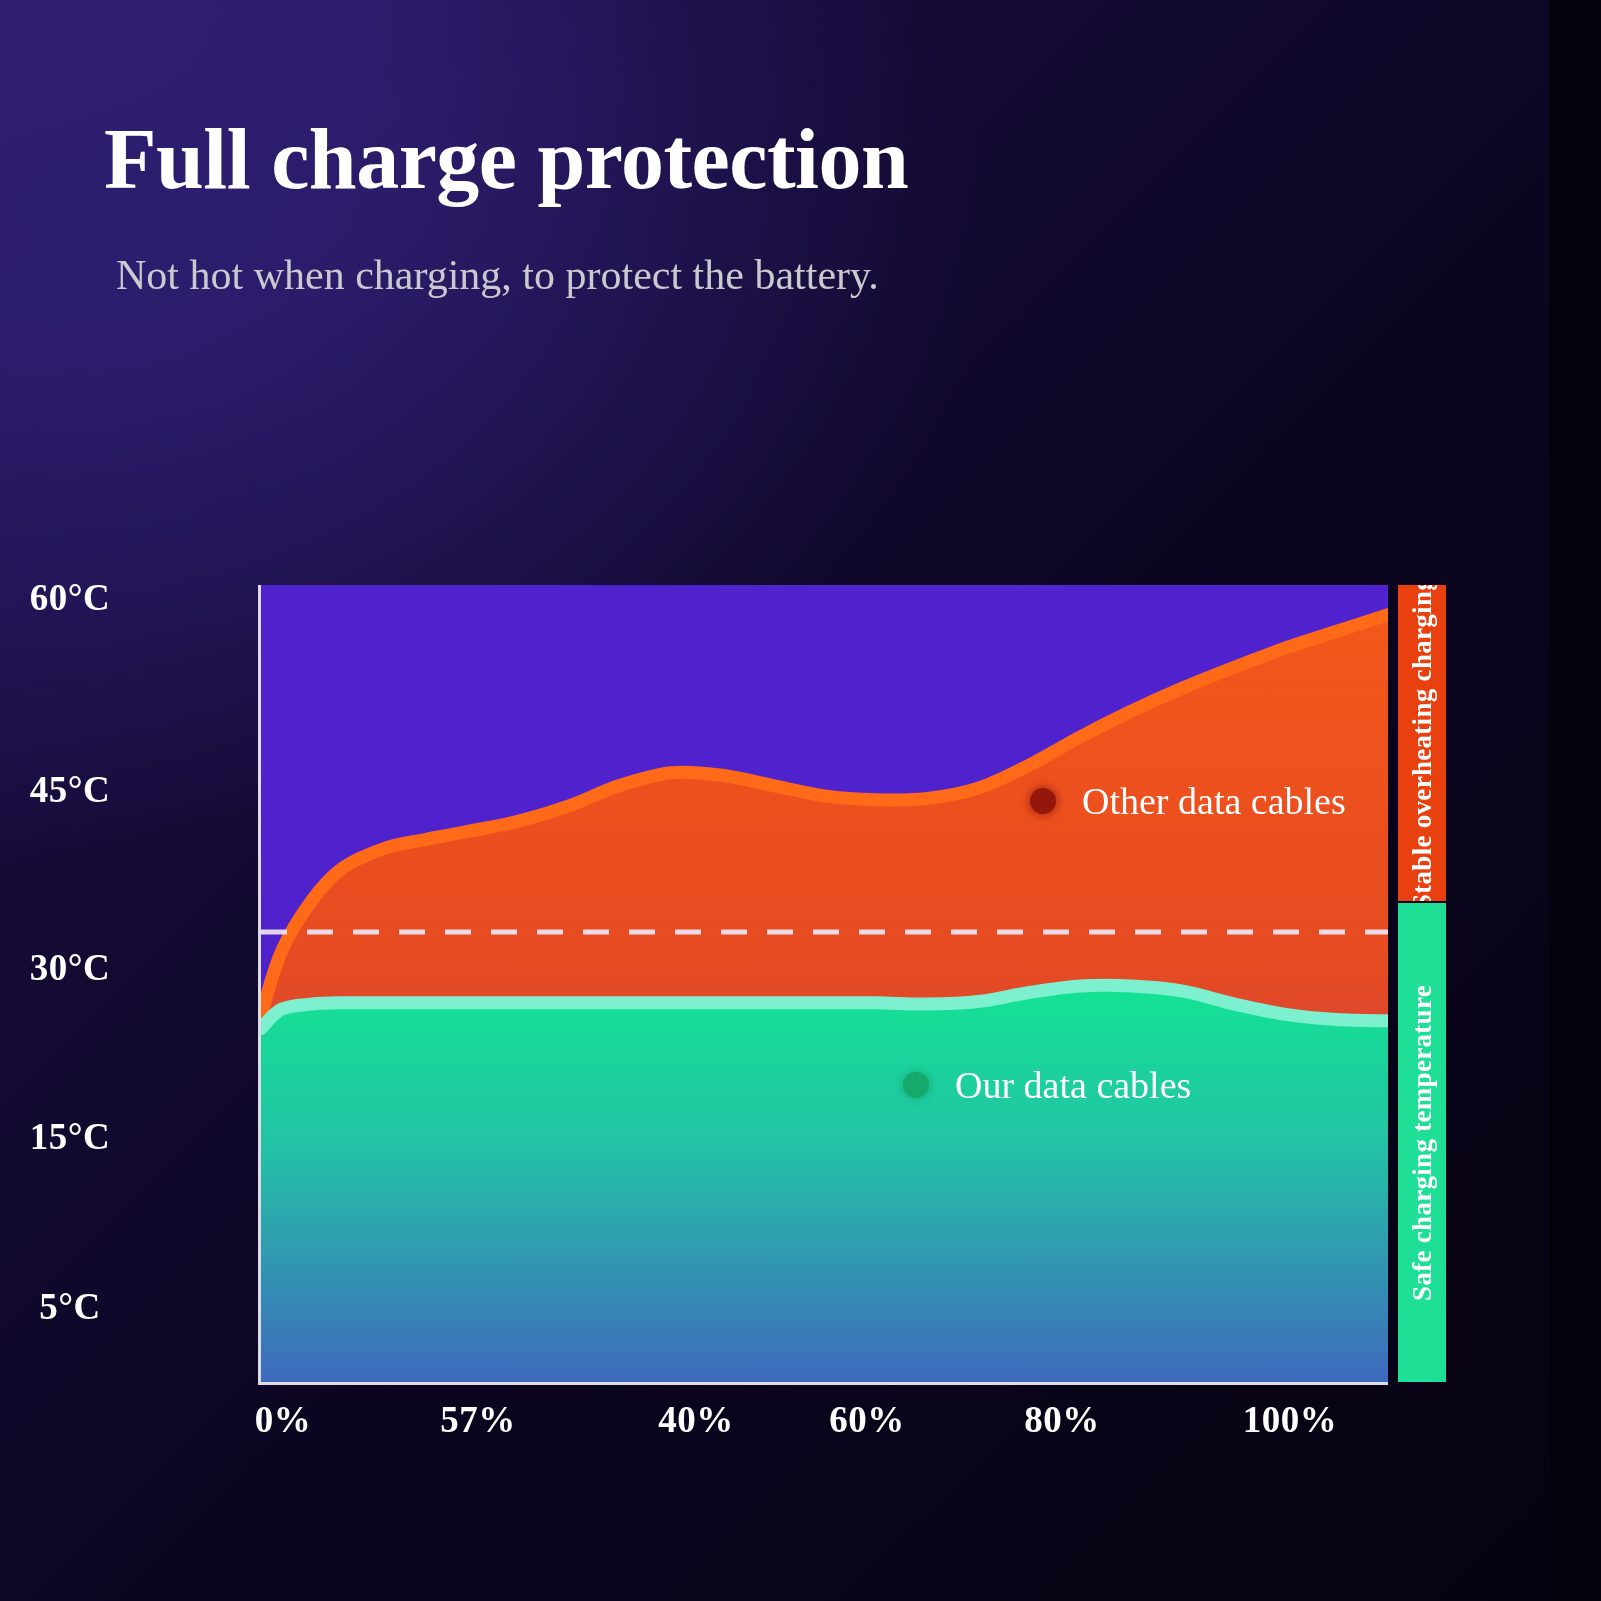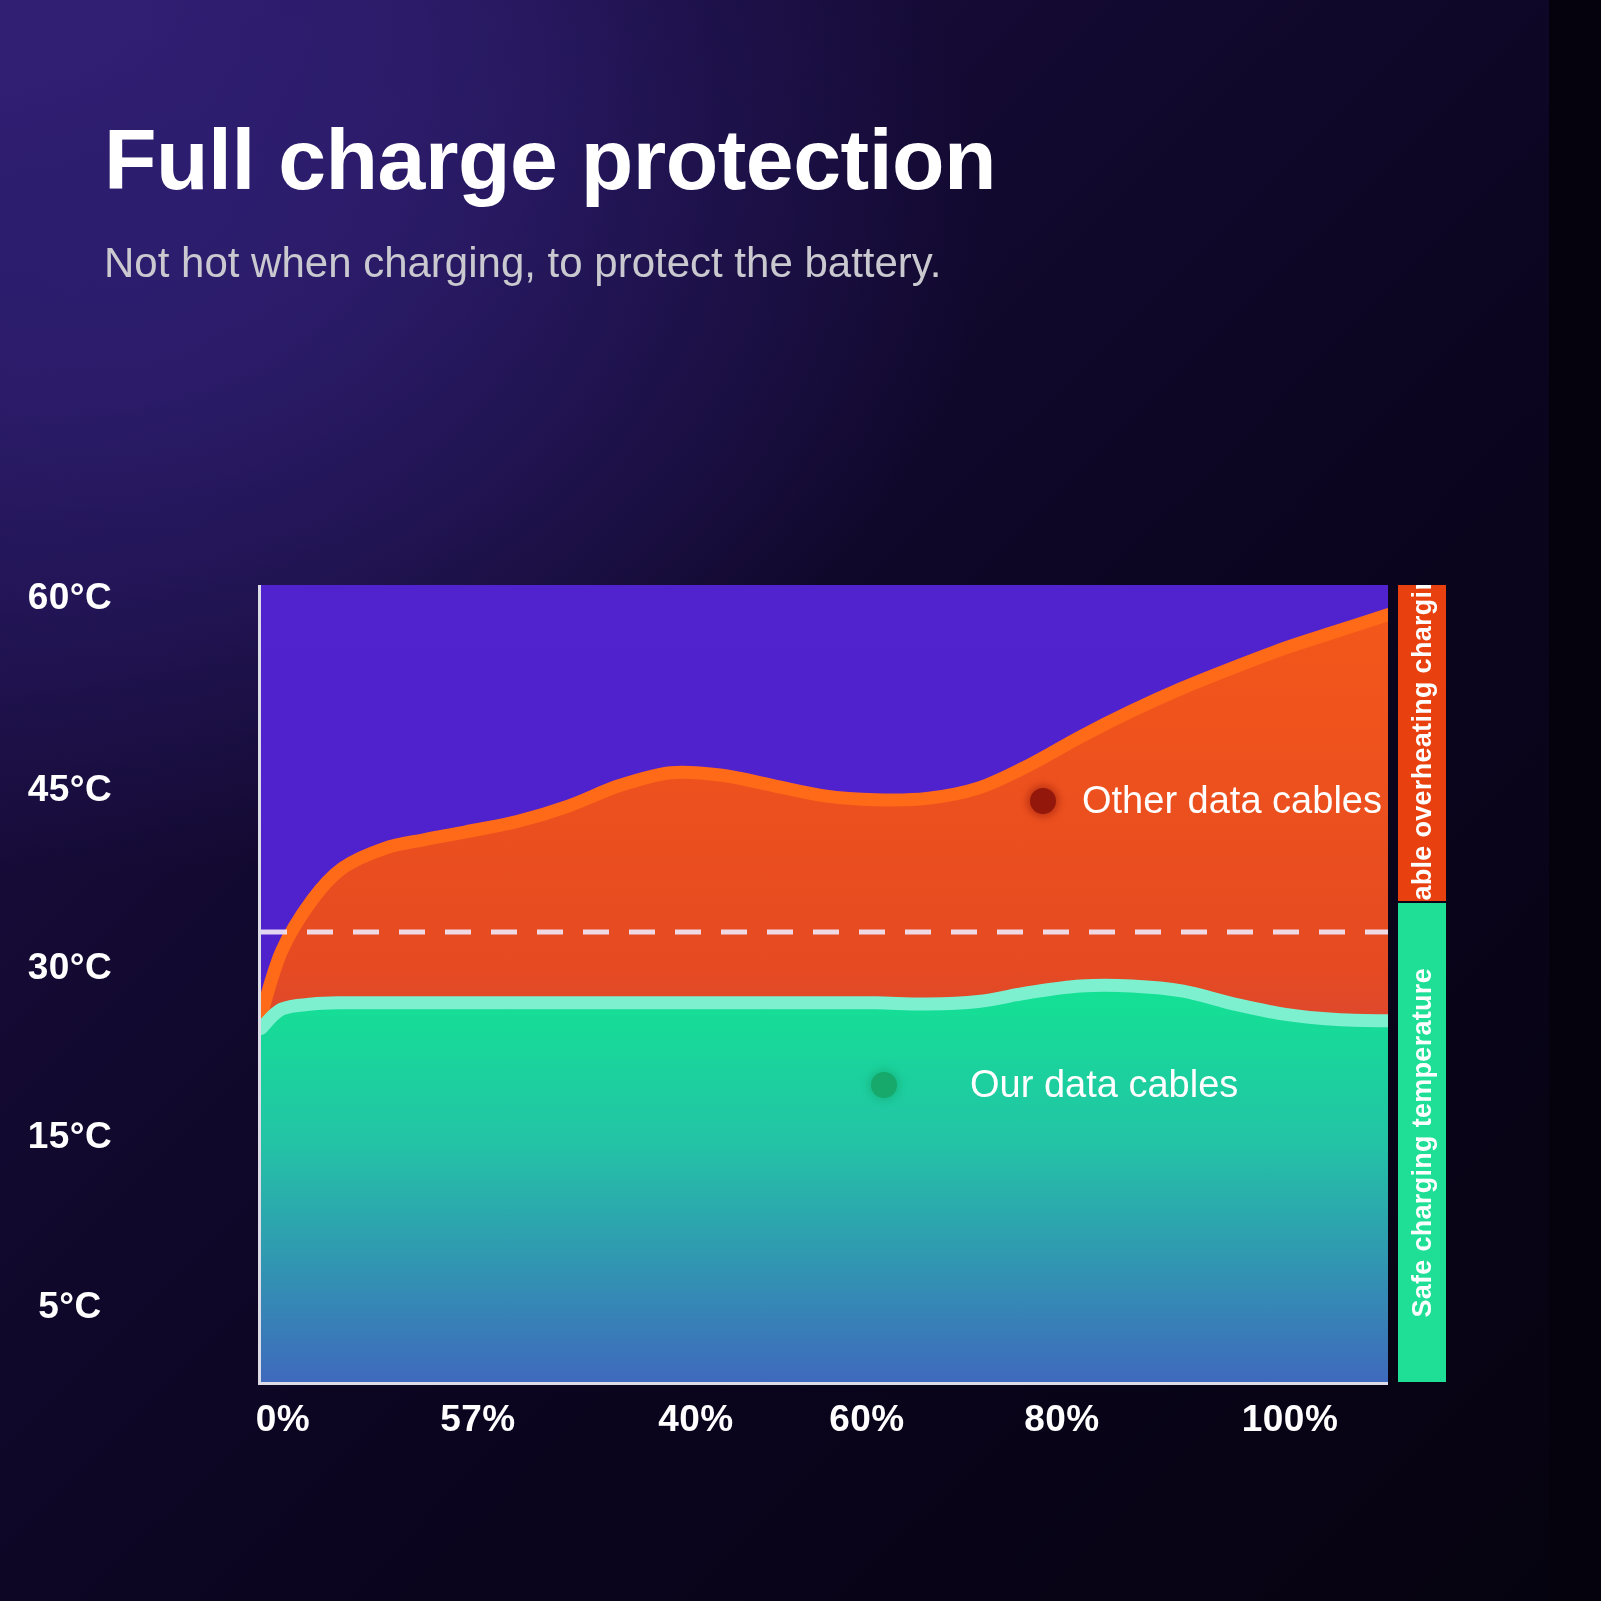--- a/index.html
+++ b/index.html
@@ -5,21 +5,21 @@
   html, body {
     margin: 0;
     padding: 0;
     background: #05010d;
   }
   #page {
     position: relative;
     width: 1549px;
     height: 1601px;
     overflow: hidden;
-    font-family: Liberation Sans, sans-serif;
+    font-family: Liberation Serif, serif;
     background:
       radial-gradient(ellipse 1200px 900px at 8% 14%, #2d1d6e 0%, rgba(45,29,110,0.55) 38%, rgba(20,9,48,0.0) 72%),
       radial-gradient(ellipse 900px 700px at 2% 2%, #3b2584 0%, rgba(59,37,132,0.0) 70%),
       linear-gradient(135deg, #221356 0%, #140a33 32%, #0b0520 58%, #060310 100%);
   }
 
   
   #header {
     position: absolute;
     left: 104px;
@@ -29,21 +29,21 @@
   #title {
     margin: 0;
     font-size: 86px;
     line-height: 1.0;
     font-weight: bold;
     color: #ffffff;
     letter-spacing: -0.5px;
     white-space: nowrap;
   }
   #subtitle {
-    margin: 0;
+    margin: 12px;
     padding-top: 40px;
     font-size: 42px;
     line-height: 1.0;
     font-weight: normal;
     color: #c9c9cf;
     white-space: nowrap;
   }
 
   
   #chart-wrap {
@@ -147,21 +147,21 @@
     flex: 0 0 auto;
   }
   .legend .lbl {
     color: #ffffff;
     font-size: 38px;
     font-weight: normal;
     padding-left: 26px;
   }
   #legend-other { left: 1030px; top: 779px; }
   #legend-other .dot { background: #93170b; box-shadow: 0 0 7px 3px rgba(140,20,8,0.45); }
-  #legend-ours  { left: 871px;  top: 1063px; gap: 47px; }
+  #legend-ours  { left: 903px;  top: 1063px; }
   #legend-ours .dot { background: #16a96b; box-shadow: 0 0 7px 3px rgba(20,160,100,0.40); }
 </style>
 </head>
 <body>
 
 <div id="page">
 
   <div id="header">
     <h1 id="title">Full charge protection</h1>
     <p id="subtitle">Not hot when charging, to protect the battery.</p>

